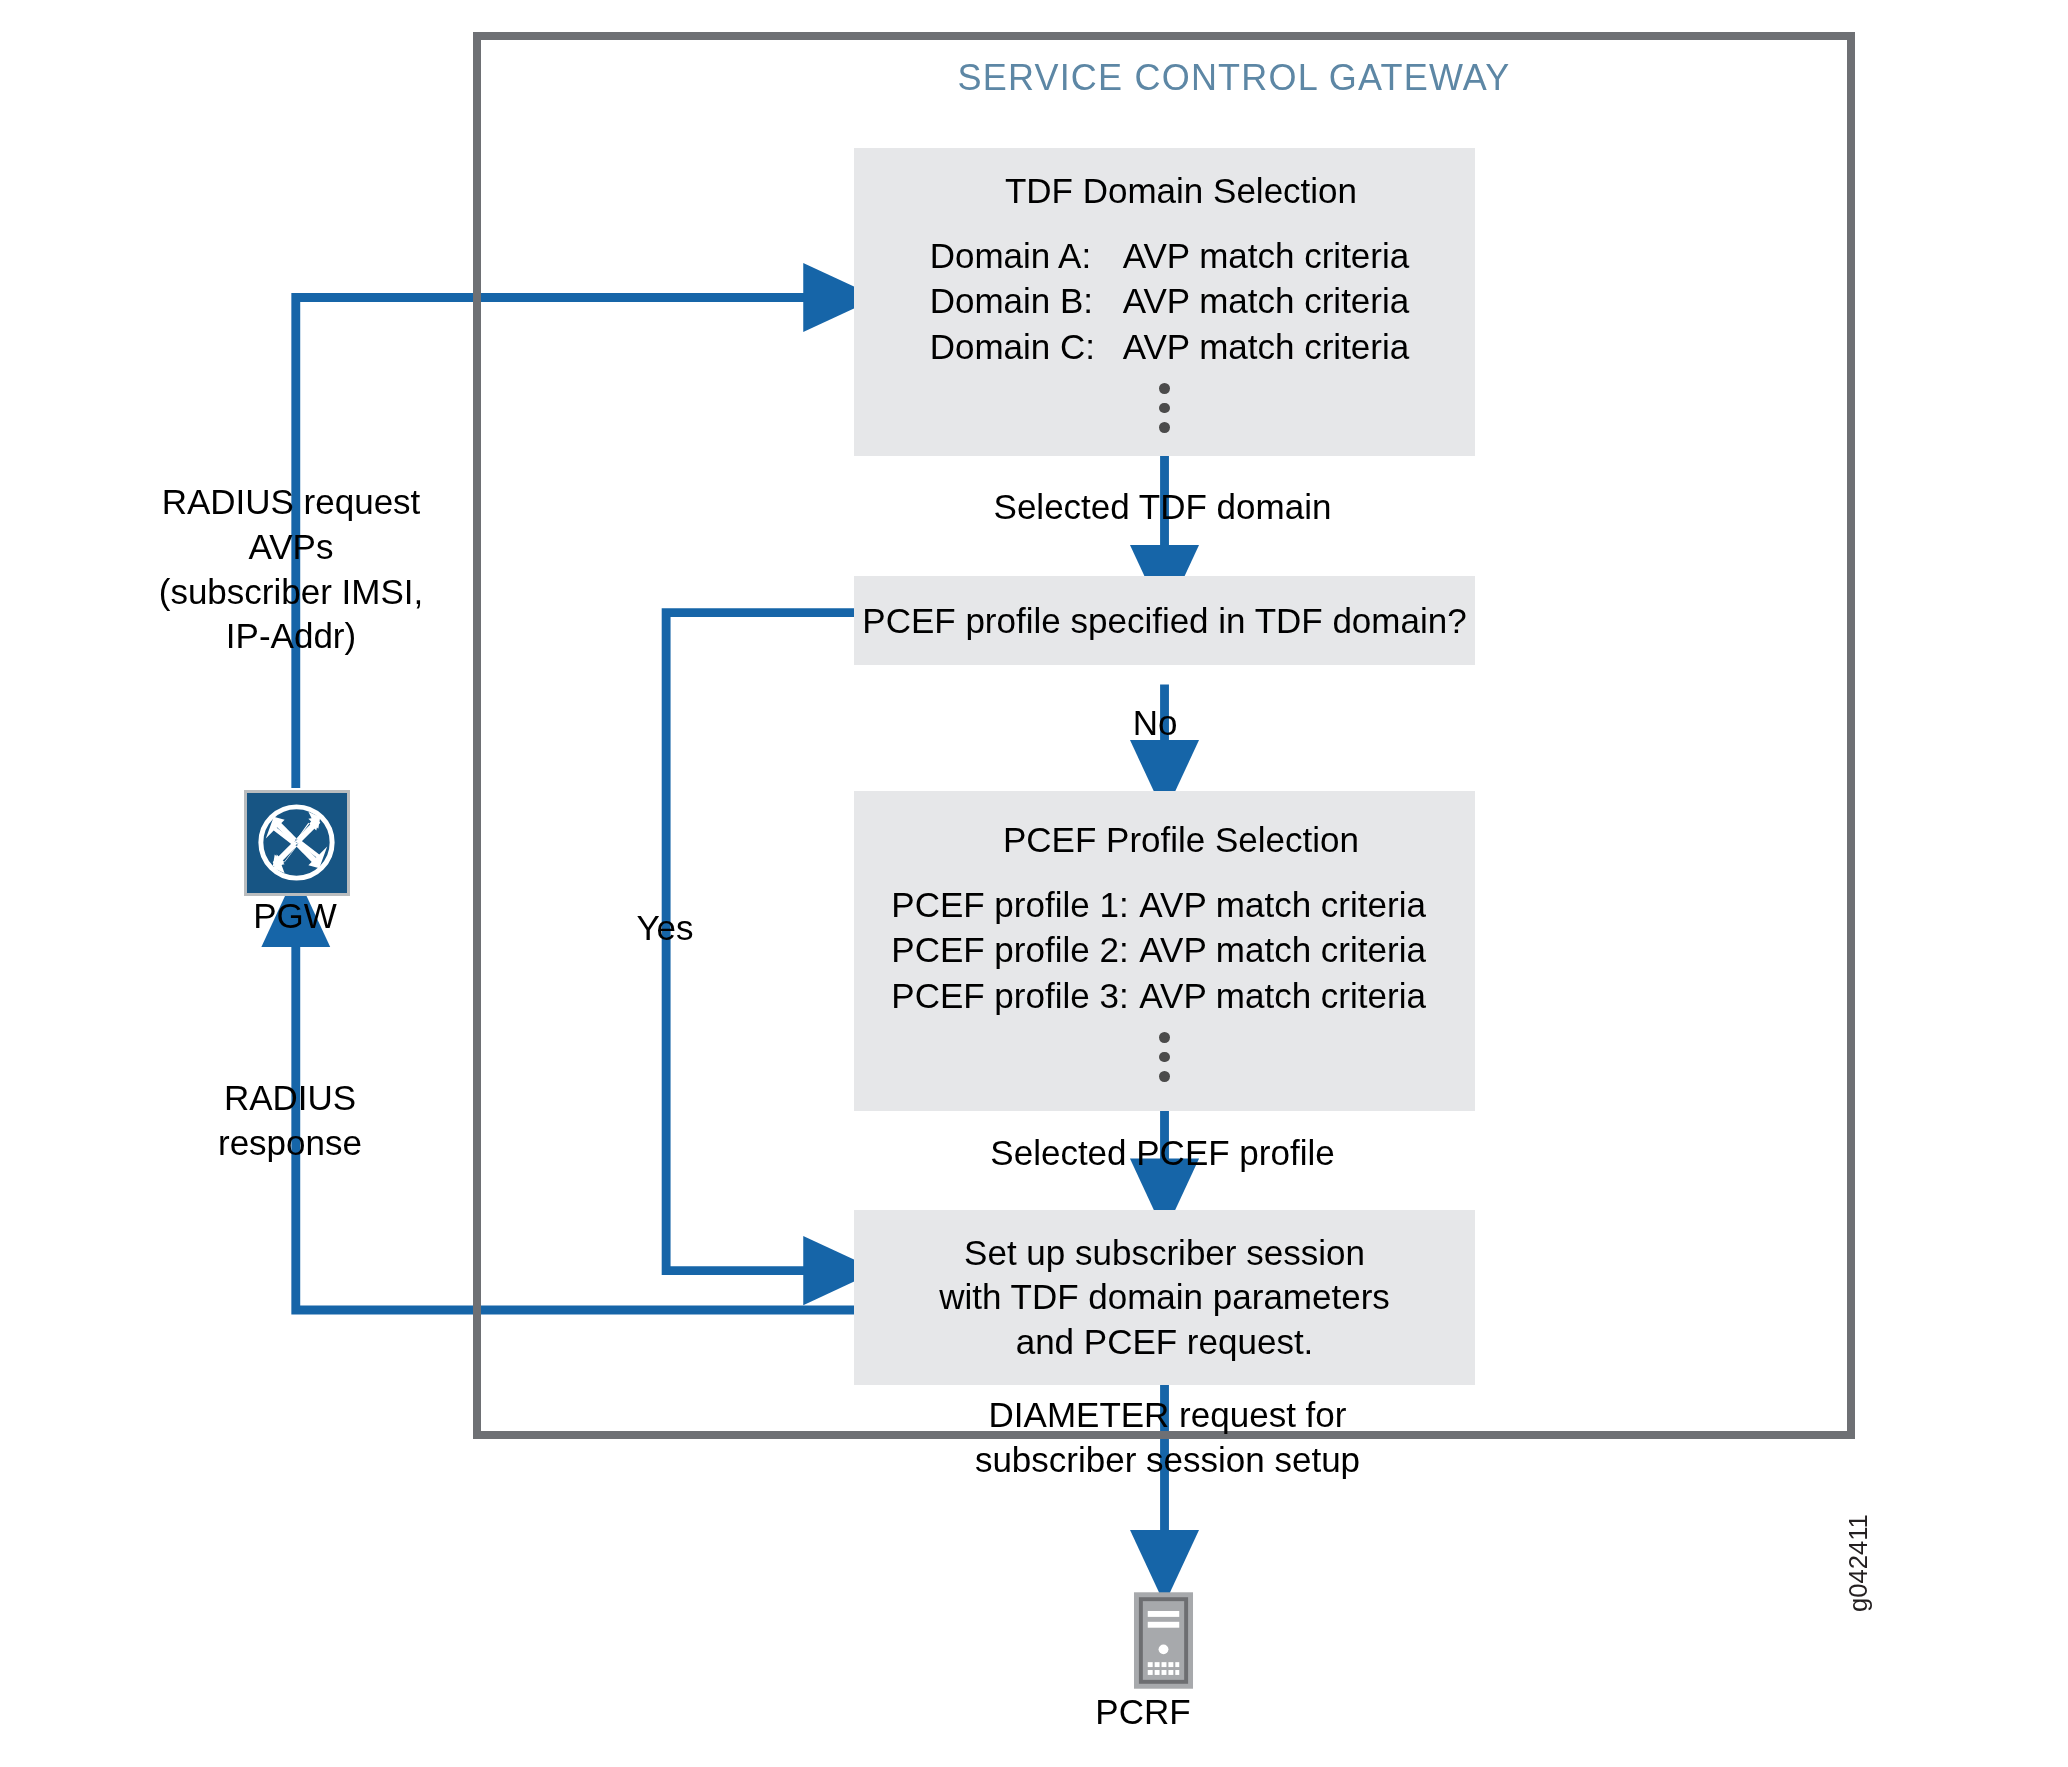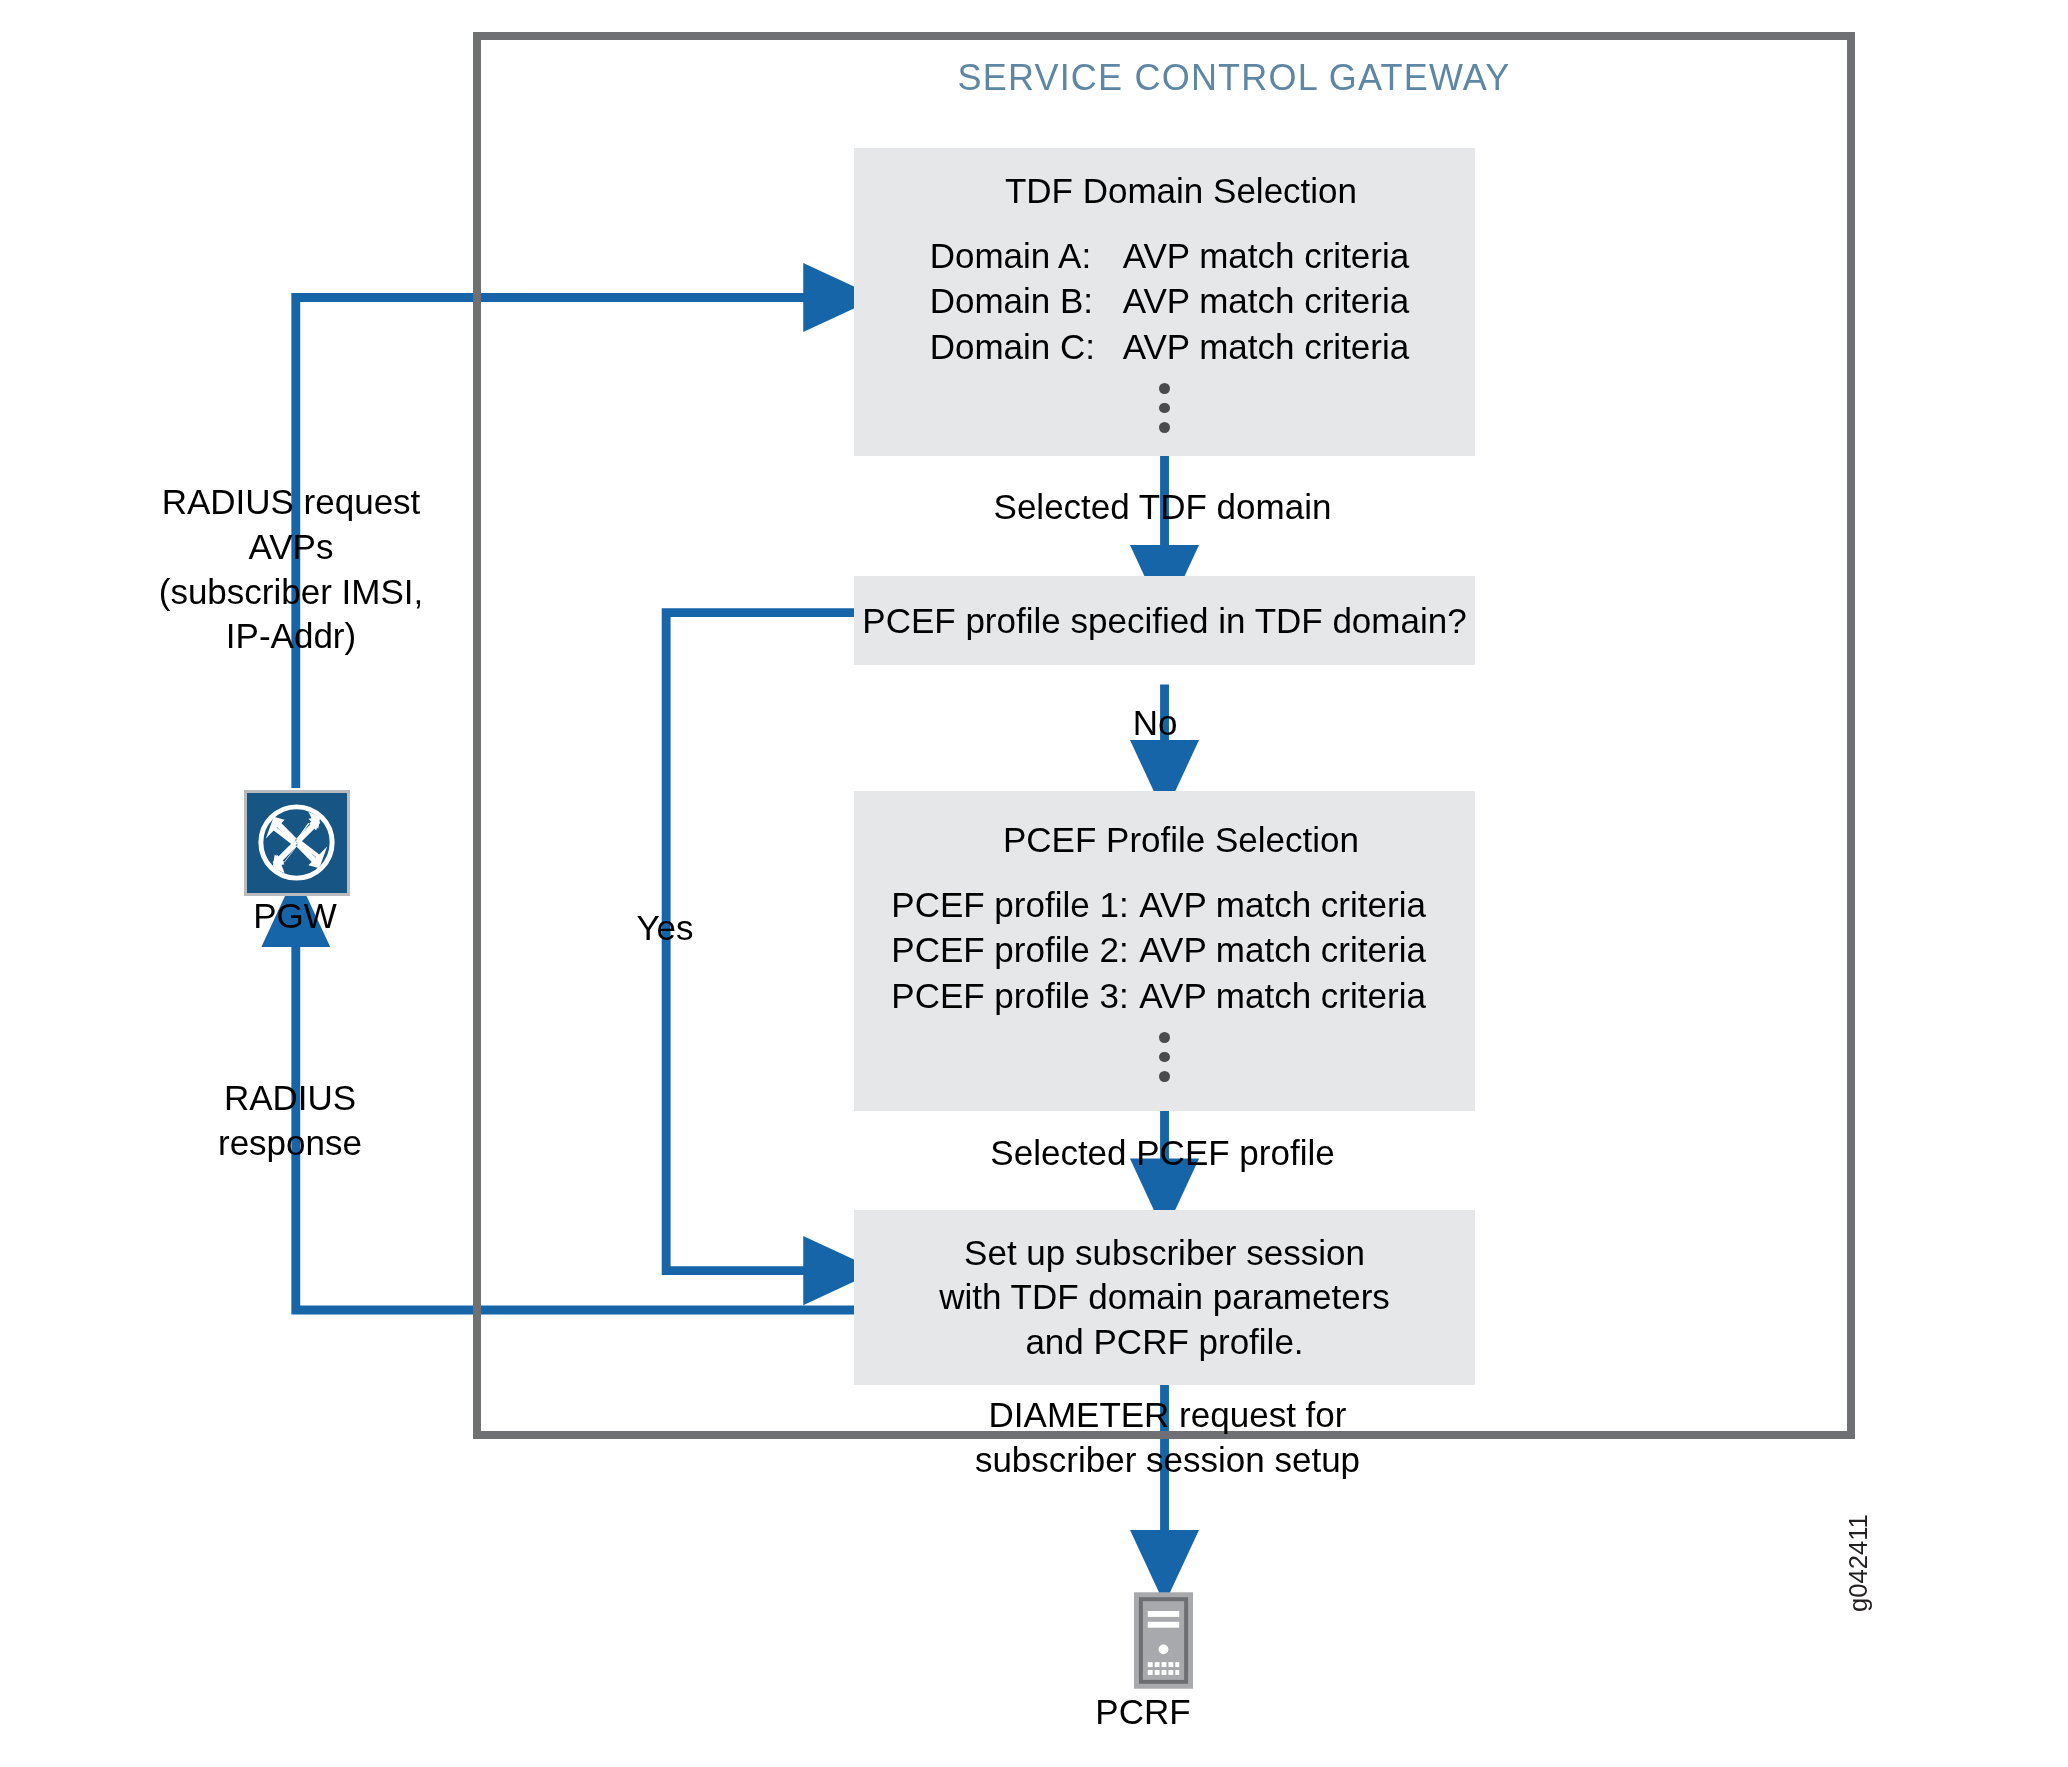--- a/index.html
+++ b/index.html
@@ -172,21 +172,21 @@
     <div class="dots">
         <i></i>
         <i></i>
         <i></i>
       </div>
   </div>
 
   <div class="abs pbox" id="box-setup">
     <div class="line">Set up subscriber session</div>
     <div class="line">with TDF domain parameters</div>
-    <div class="line">and PCRF profile.</div>
+    <div class="line">and PCEF request.</div>
   </div>
 
   <div class="abs flabel" id="lbl-sel-tdf">Selected TDF domain</div>
   <div class="abs flabel" id="lbl-no">No</div>
   <div class="abs flabel" id="lbl-sel-pcef">Selected PCEF profile</div>
   <div class="abs flabel" id="lbl-yes">Yes</div>
   <div class="abs flabel" id="lbl-radius-req">RADIUS request
 AVPs
 (subscriber IMSI,
 IP-Addr)</div>

